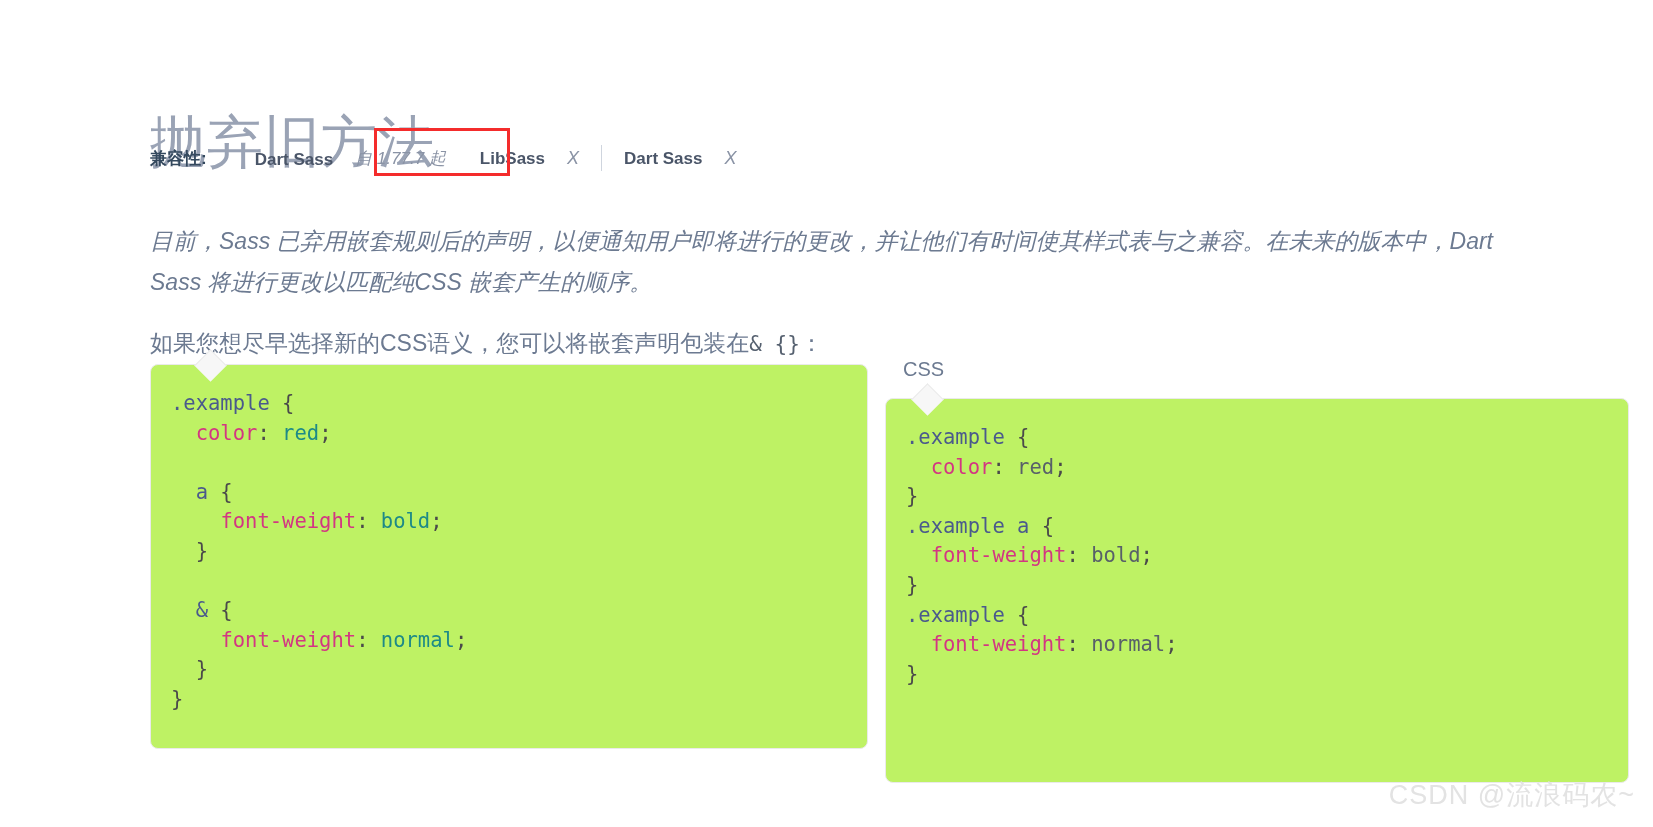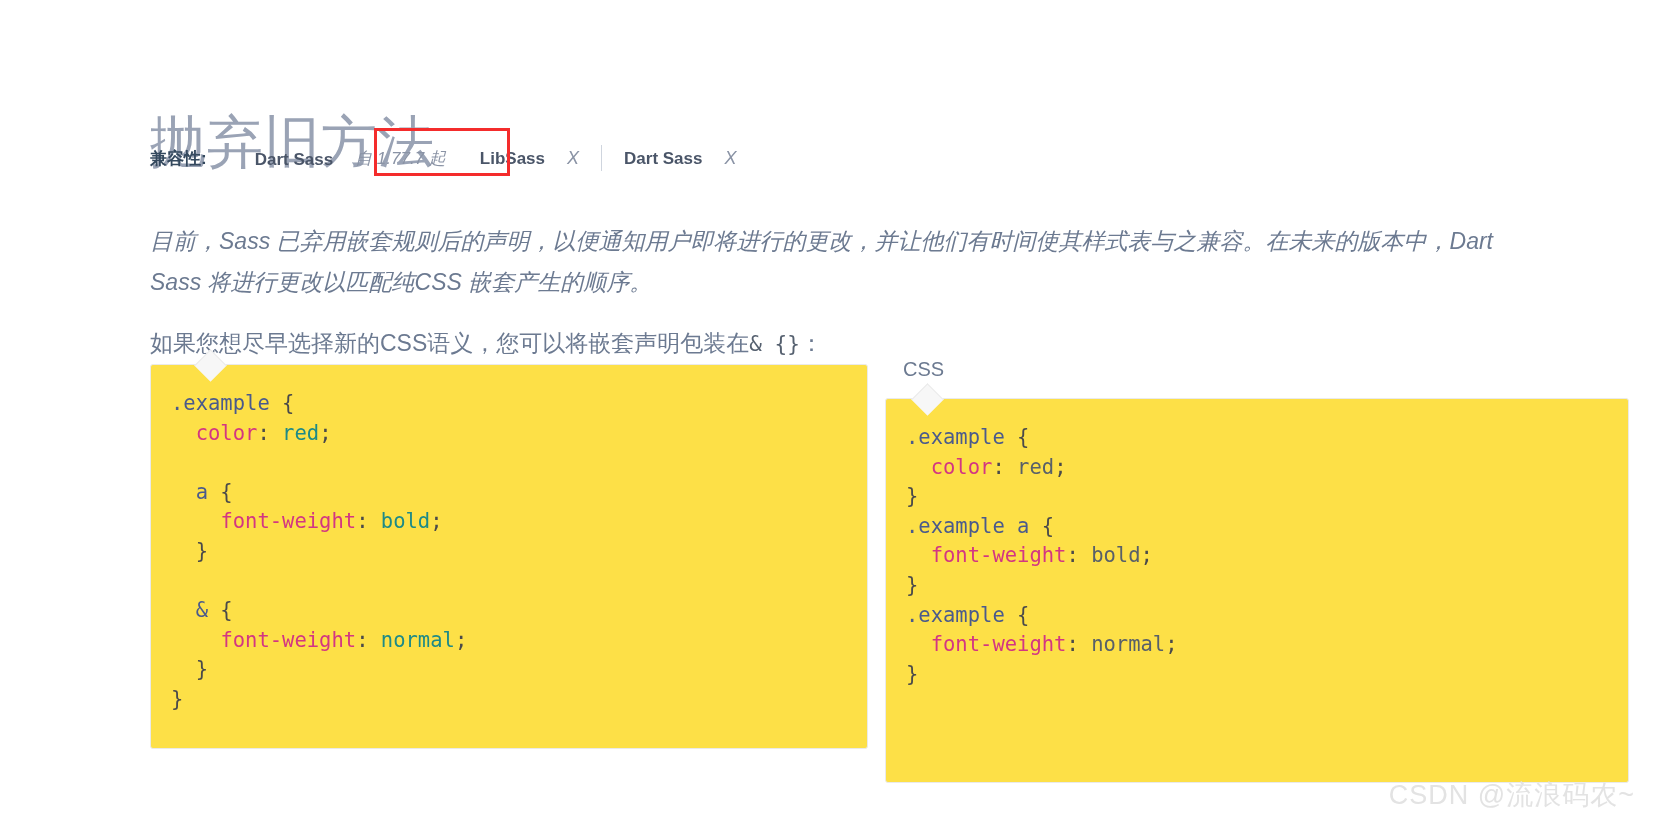--- a/index.html
+++ b/index.html
@@ -150,23 +150,23 @@
   .ex-tab.plain {
     margin-right: 0;
     color: #6c7a91;
   }
   .ex-tabs.right-tabs { padding-left: 18px; }
 
   
   .code-pane {
     position: relative;
     margin-top: 12px;
-    background: #fde047;
+    background: #bef264;
     border: 1px solid #eaeaea;
-    border-radius: 3px;
+    border-radius: 8px;
     padding: 24px 28px 30px 20px;
     box-sizing: border-box;
     min-height: 385px;
   }
   
   .code-pane::before {
     content: "";
     position: absolute;
     top: -11px;
     left: 48px;

